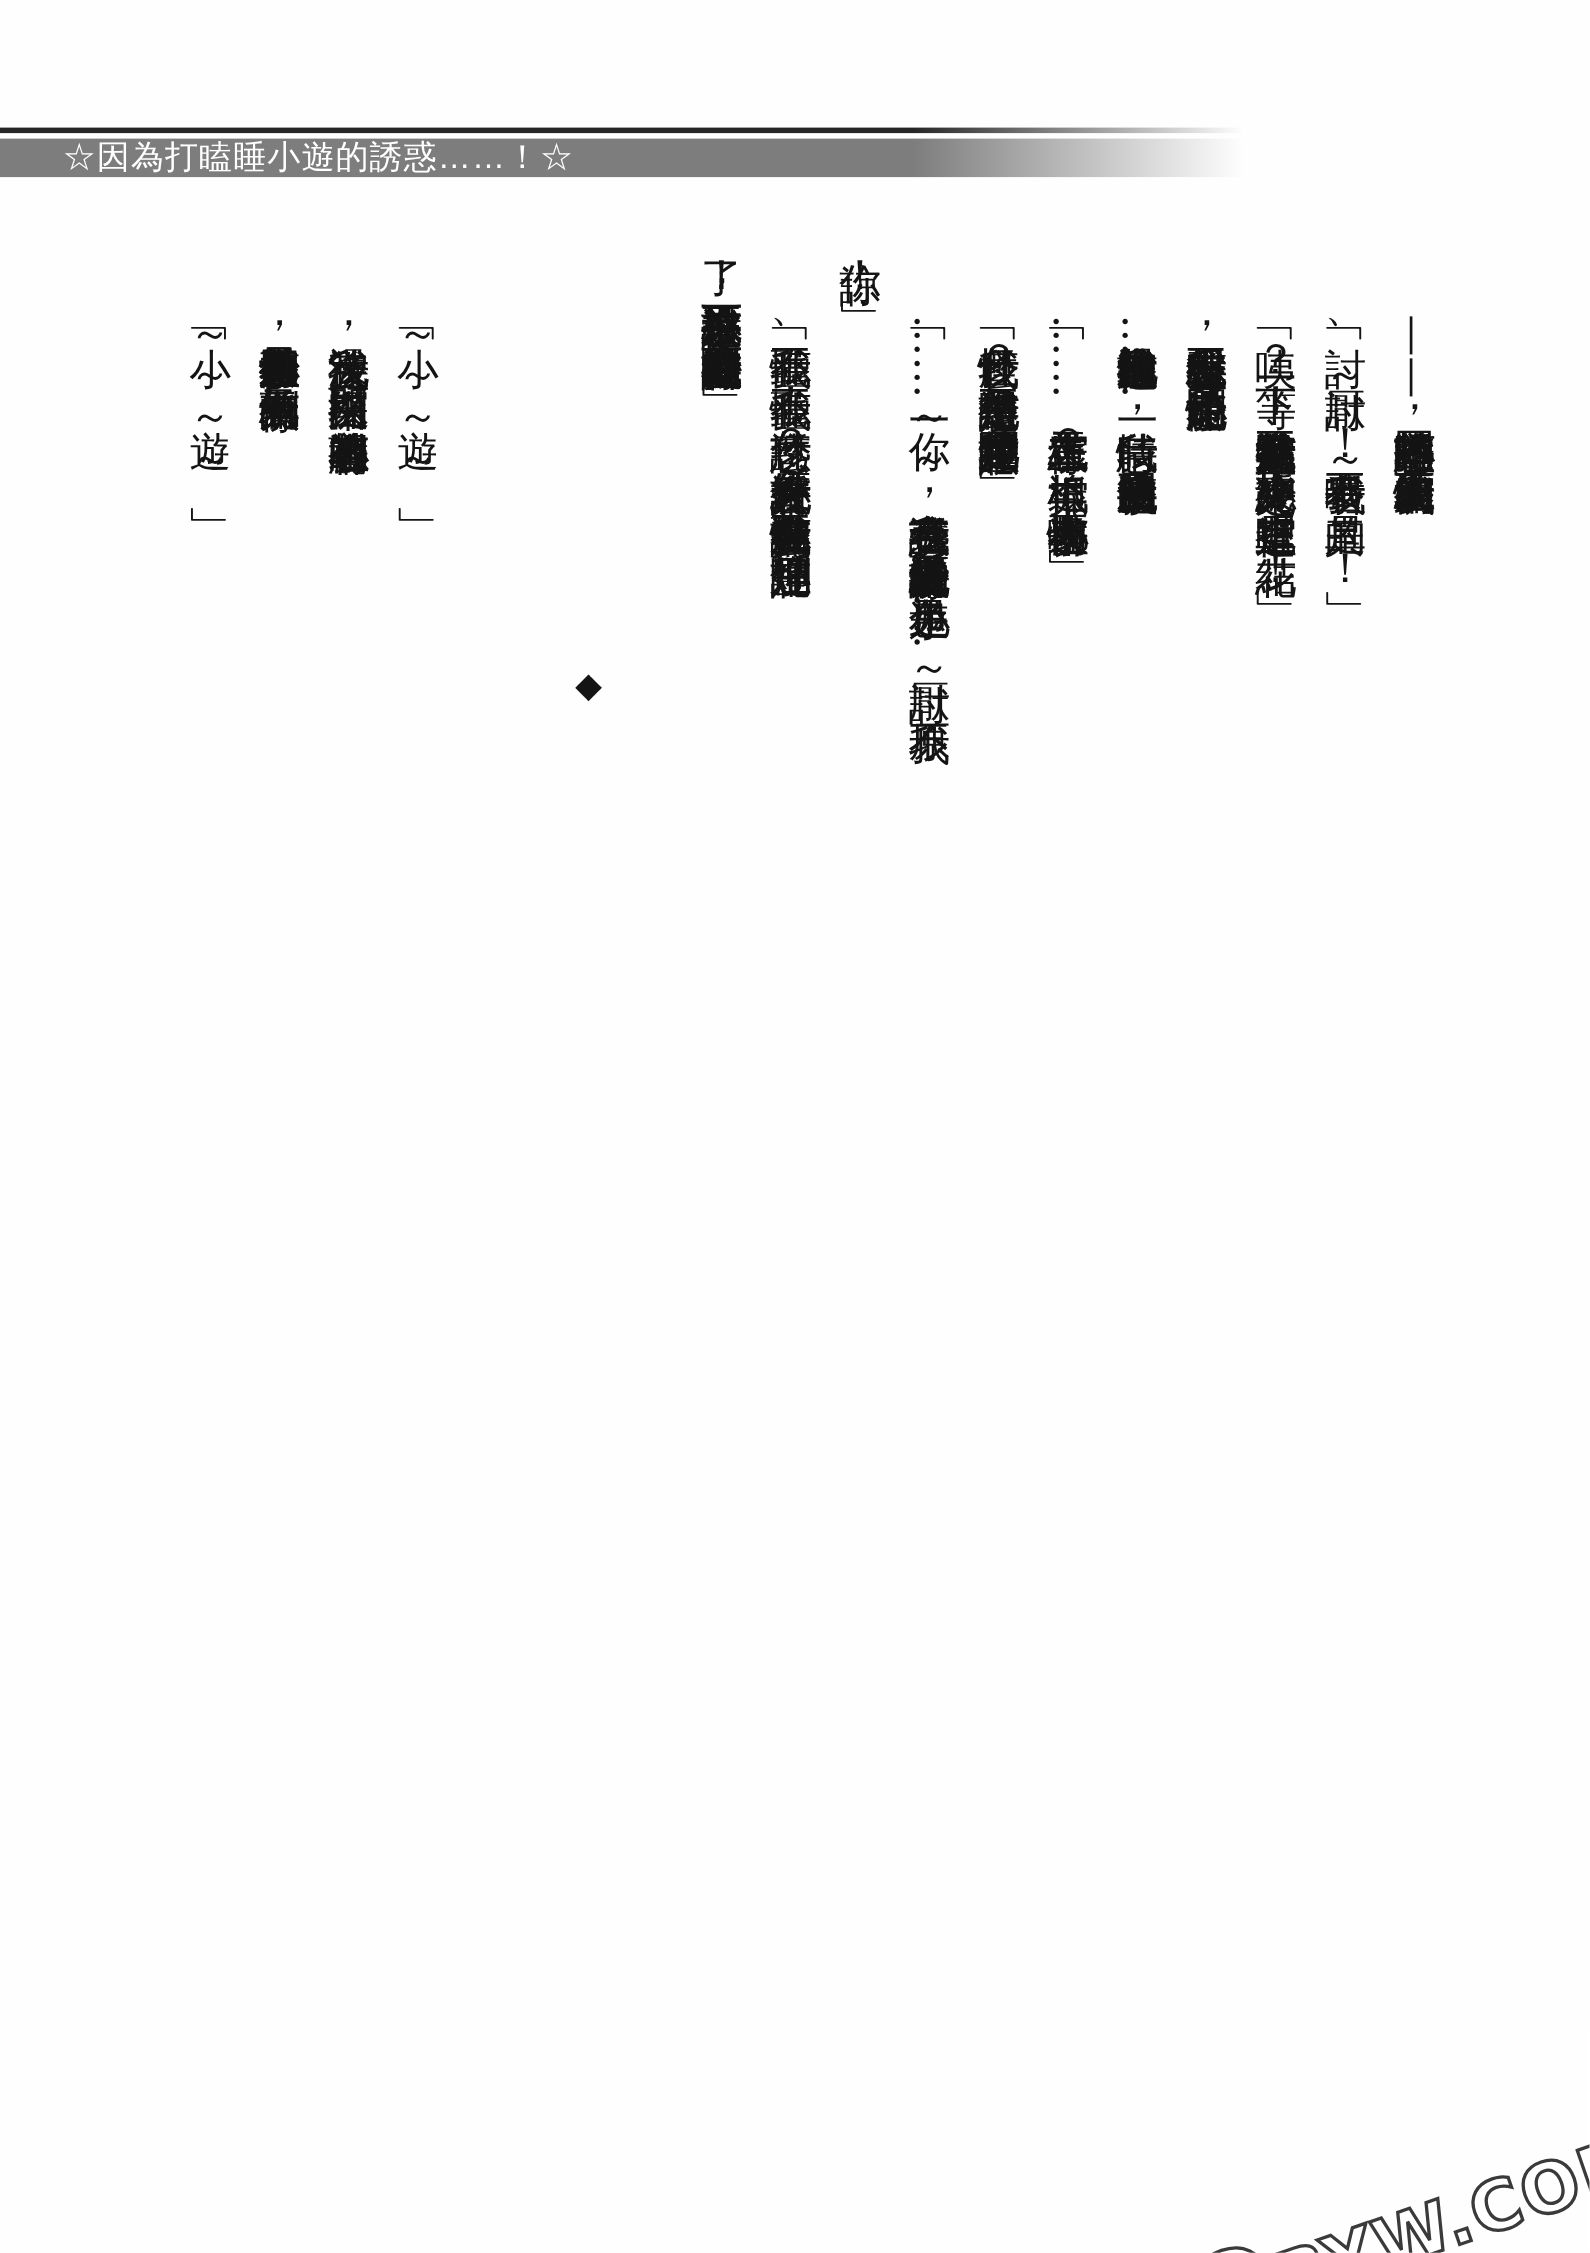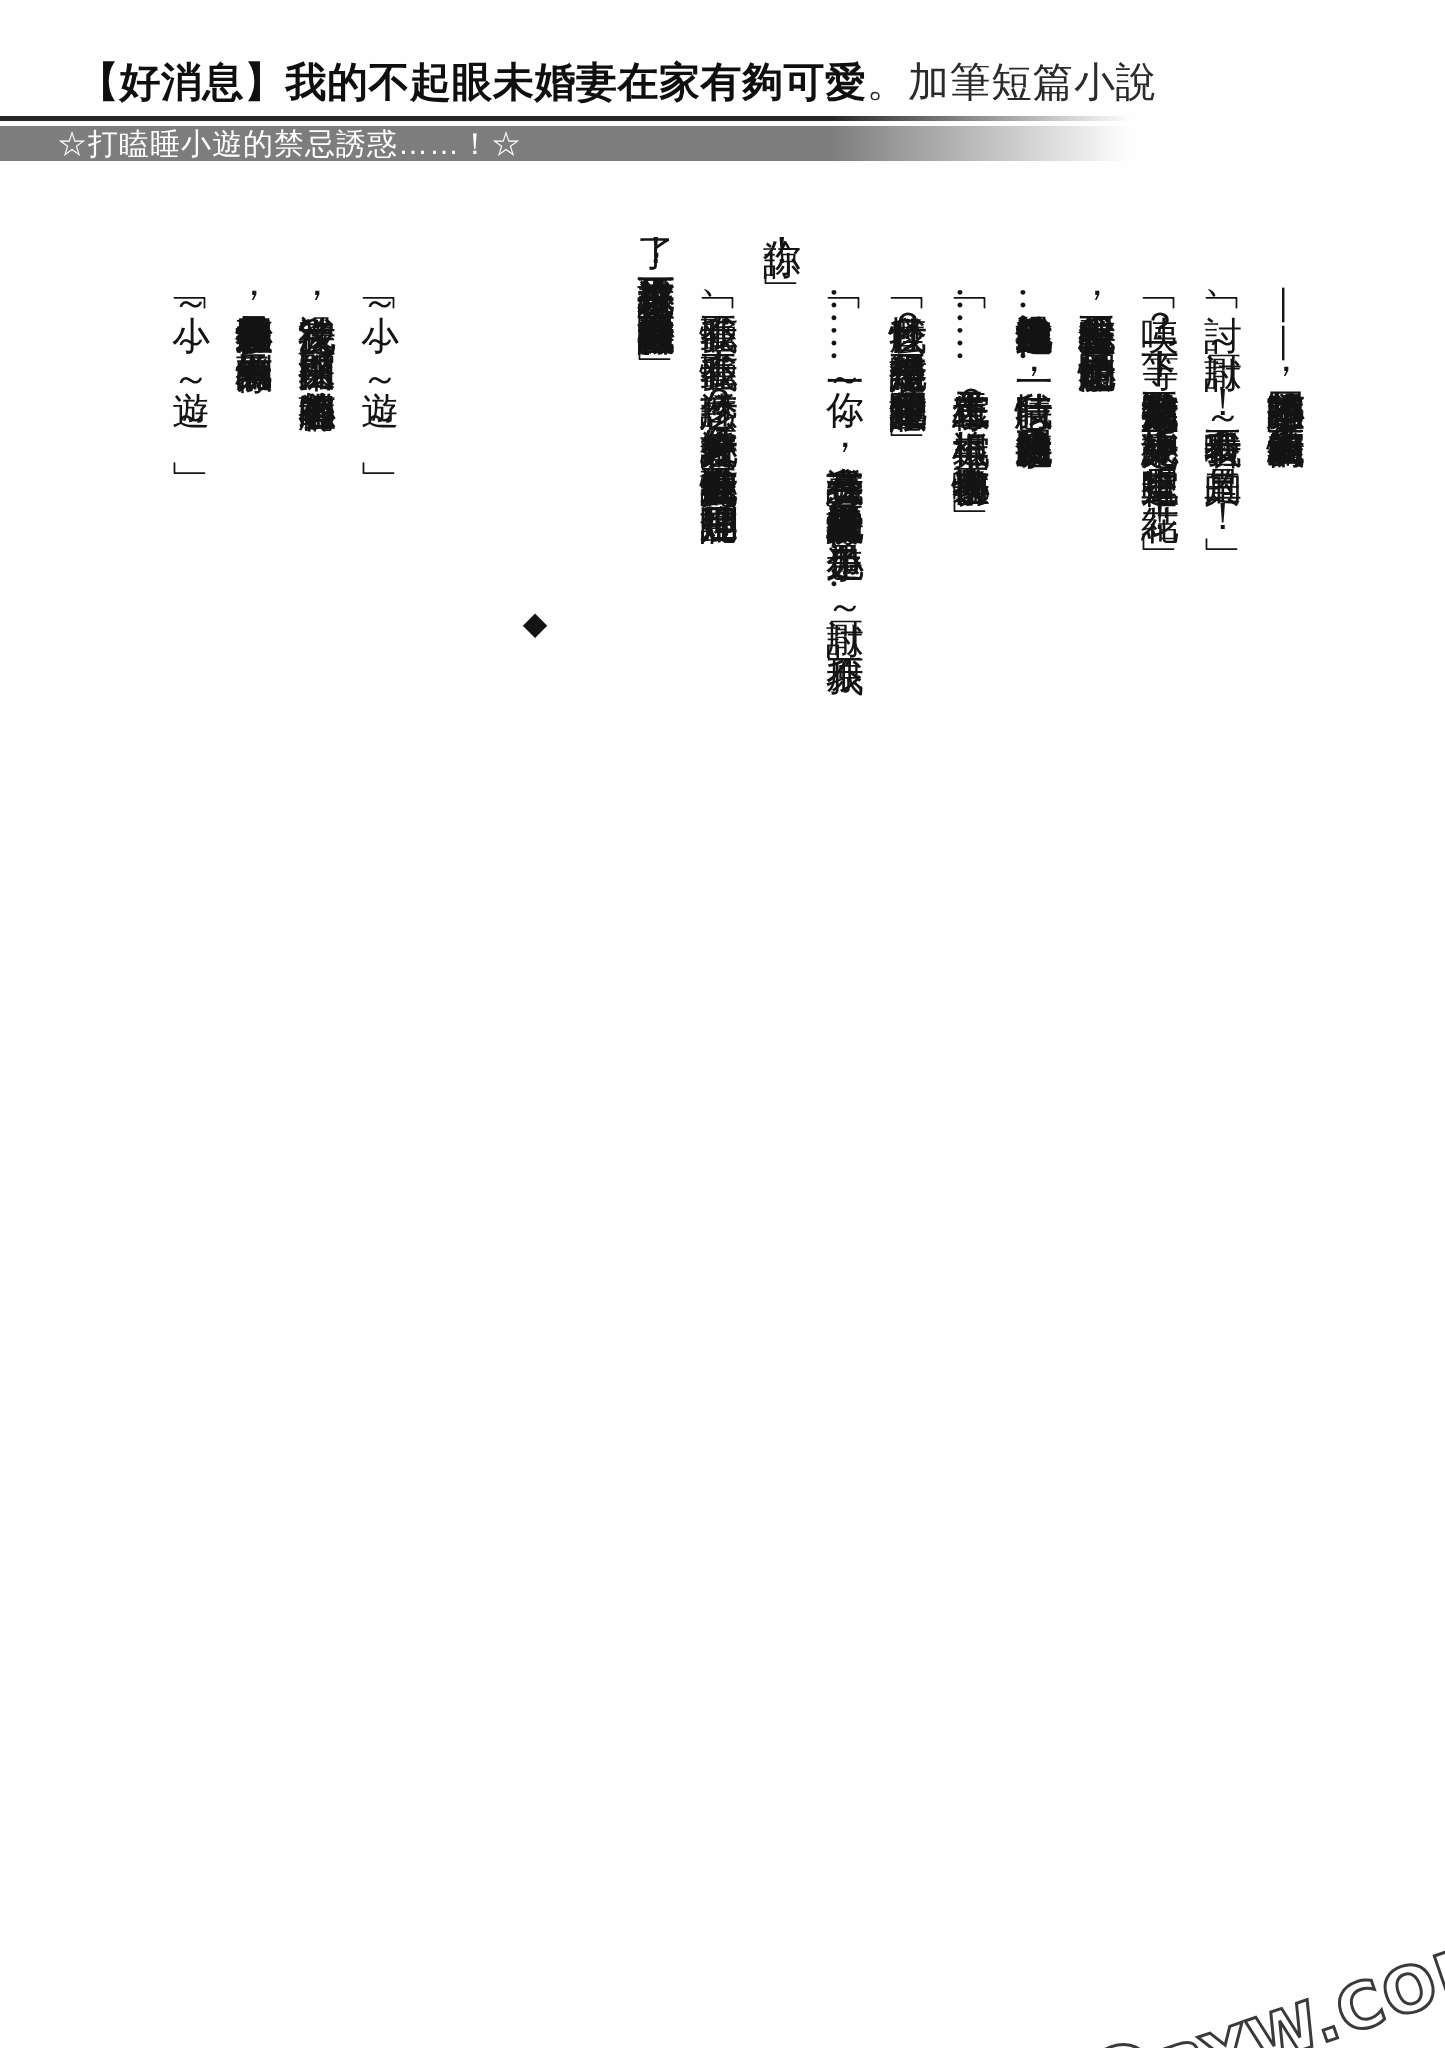--- a/index.html
+++ b/index.html
@@ -58,28 +58,25 @@
     letter-spacing:2px;
   }
   .wm-big{font-size:88px;}
   .wm-small{font-size:63px;}
 </style>
 </head>
 <body>
 
 <div class="page">
 
-  <div class="title">
-    <span class="t-bold">【好消息】我的不起眼未婚妻在家有夠可愛</span><span class="t-reg">。加筆短篇小說</span>
-  </div>
 
   <div class="rule"></div>
 
   <div class="bar">
-    <span class="sub">☆打瞌睡小遊的禁忌誘惑……！☆</span>
+    <span class="sub">☆因為打瞌睡小遊的誘惑……！☆</span>
   </div>
 
   <div class="vtext">
       <div class="col indent">——因為打瞌睡小遊的誘惑，而露出不正經表情的我。</div>
       <div class="col indent">「討、討厭～！不要看我啦～真是的～！」</div>
       <div class="col indent">「咦？等一下！雖然我完全搞不清楚狀況，總之妳先冷靜下來！這裡是電車上喔，結花！」</div>
       <div class="col indent">我害羞得忍不住大叫出聲，於是小遊也開始慌了。</div>
       <div class="col indent">然後他的臉往我這邊靠過來……我一時情急，就用雙手遮住自己的臉。</div>
       <div class="col indent">「……在電車上又怎樣？追根究柢，一切都要怪小遊啦！」</div>
       <div class="col indent">「怪我什麼？雖然記得不是很清楚，但我剛才應該是在睡覺吧？」</div>

